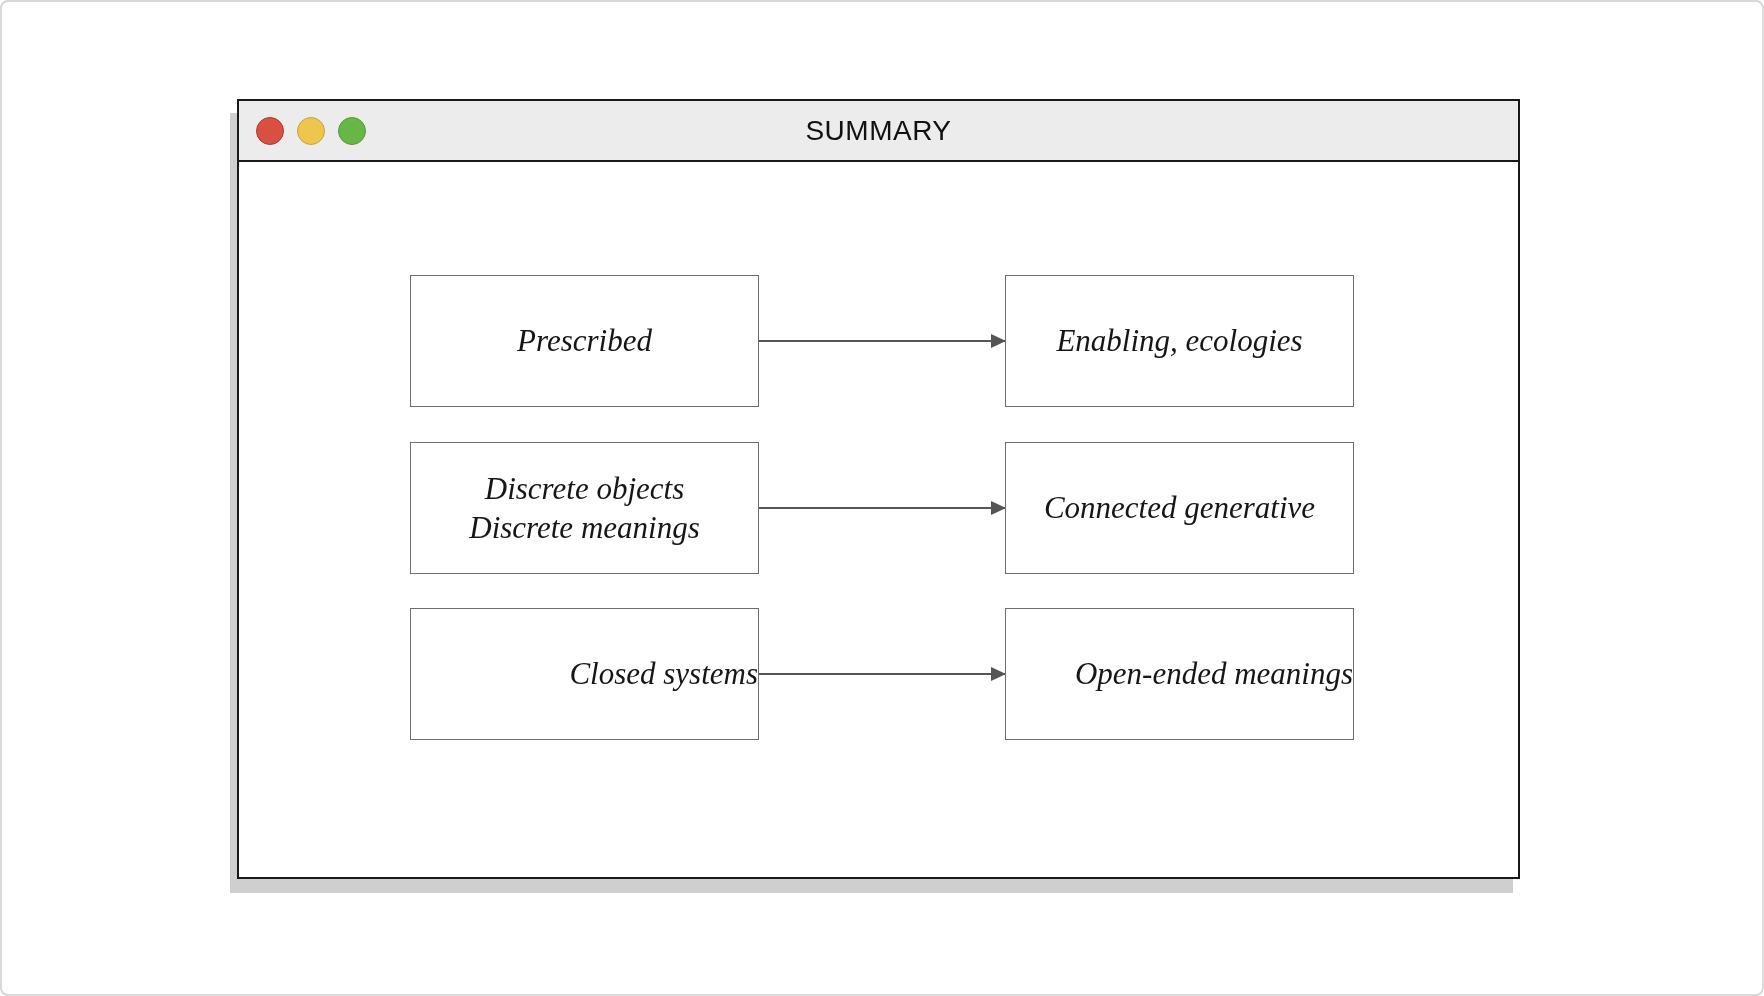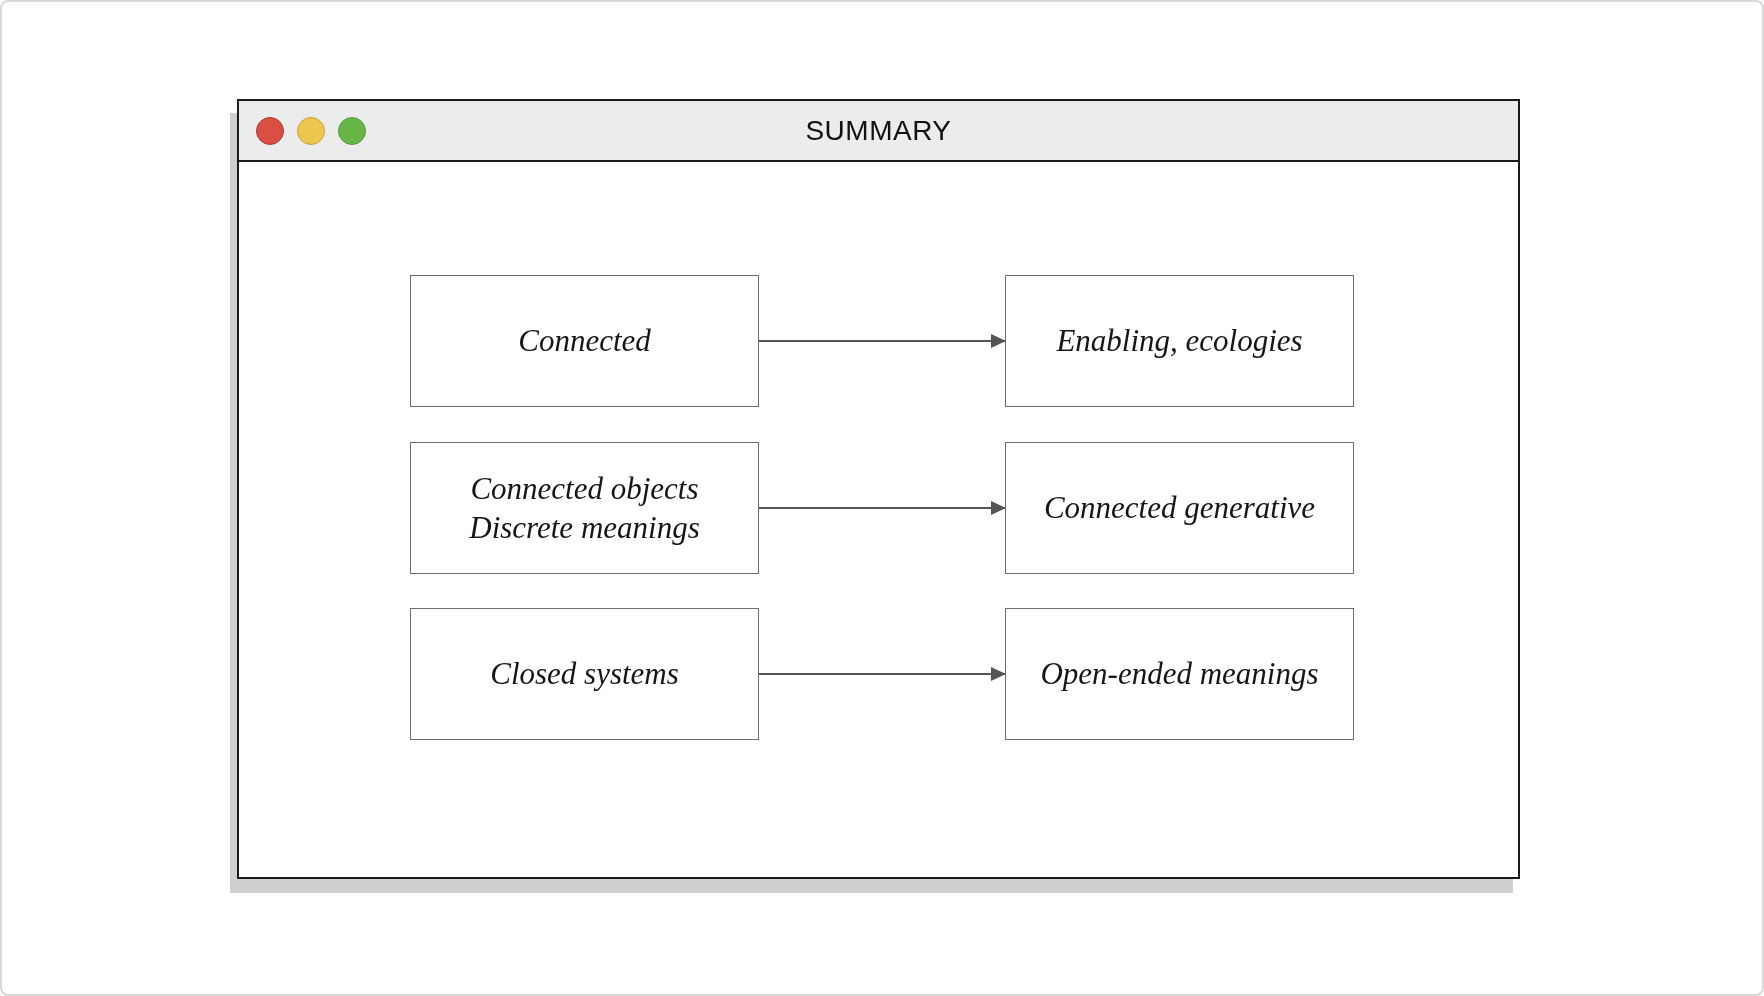--- a/index.html
+++ b/index.html
@@ -57,21 +57,21 @@
     font-style: italic;
     font-size: 31px;
     line-height: 1.26;
     color: #161616;
   }
   .box span { display: block; }
   .box.from { left: 171px; }
   .box.to   { left: 766px; }
   .row1 { top: 174px; }
   .row2 { top: 341px; }
-  .row3 { top: 507px; }
+  .row3 { top: 507px; align-items: flex-end; }
 
   .arrow {
     position: absolute;
     left: 520px;
     width: 246px; height: 2px;
     background: #555555;
   }
   .arrow::after {
     content: "";
     position: absolute;
@@ -95,29 +95,29 @@
     <div class="titlebar">
       <div class="lights">
         <button class="light" style="background: rgb(218, 79, 67); border-color: rgb(176, 57, 46);"></button>
         <button class="light" style="background: rgb(237, 198, 78); border-color: rgb(199, 163, 60);"></button>
         <button class="light" style="background: rgb(104, 182, 72); border-color: rgb(84, 154, 56);"></button>
       </div>
       <div class="title">SUMMARY</div>
     </div>
 
     <div class="box from row1">
-      <span>Connected</span>
+      <span>Prescribed</span>
     </div>
     <div class="arrow row1"></div>
     <div class="box to row1">
       <span>Enabling, ecologies</span>
     </div>
 
     <div class="box from row2">
-      <span>Connected objects</span>
+      <span>Discrete objects</span>
       <span>Discrete meanings</span>
     </div>
     <div class="arrow row2"></div>
     <div class="box to row2">
       <span>Connected generative</span>
     </div>
 
     <div class="box from row3">
       <span>Closed systems</span>
     </div>

